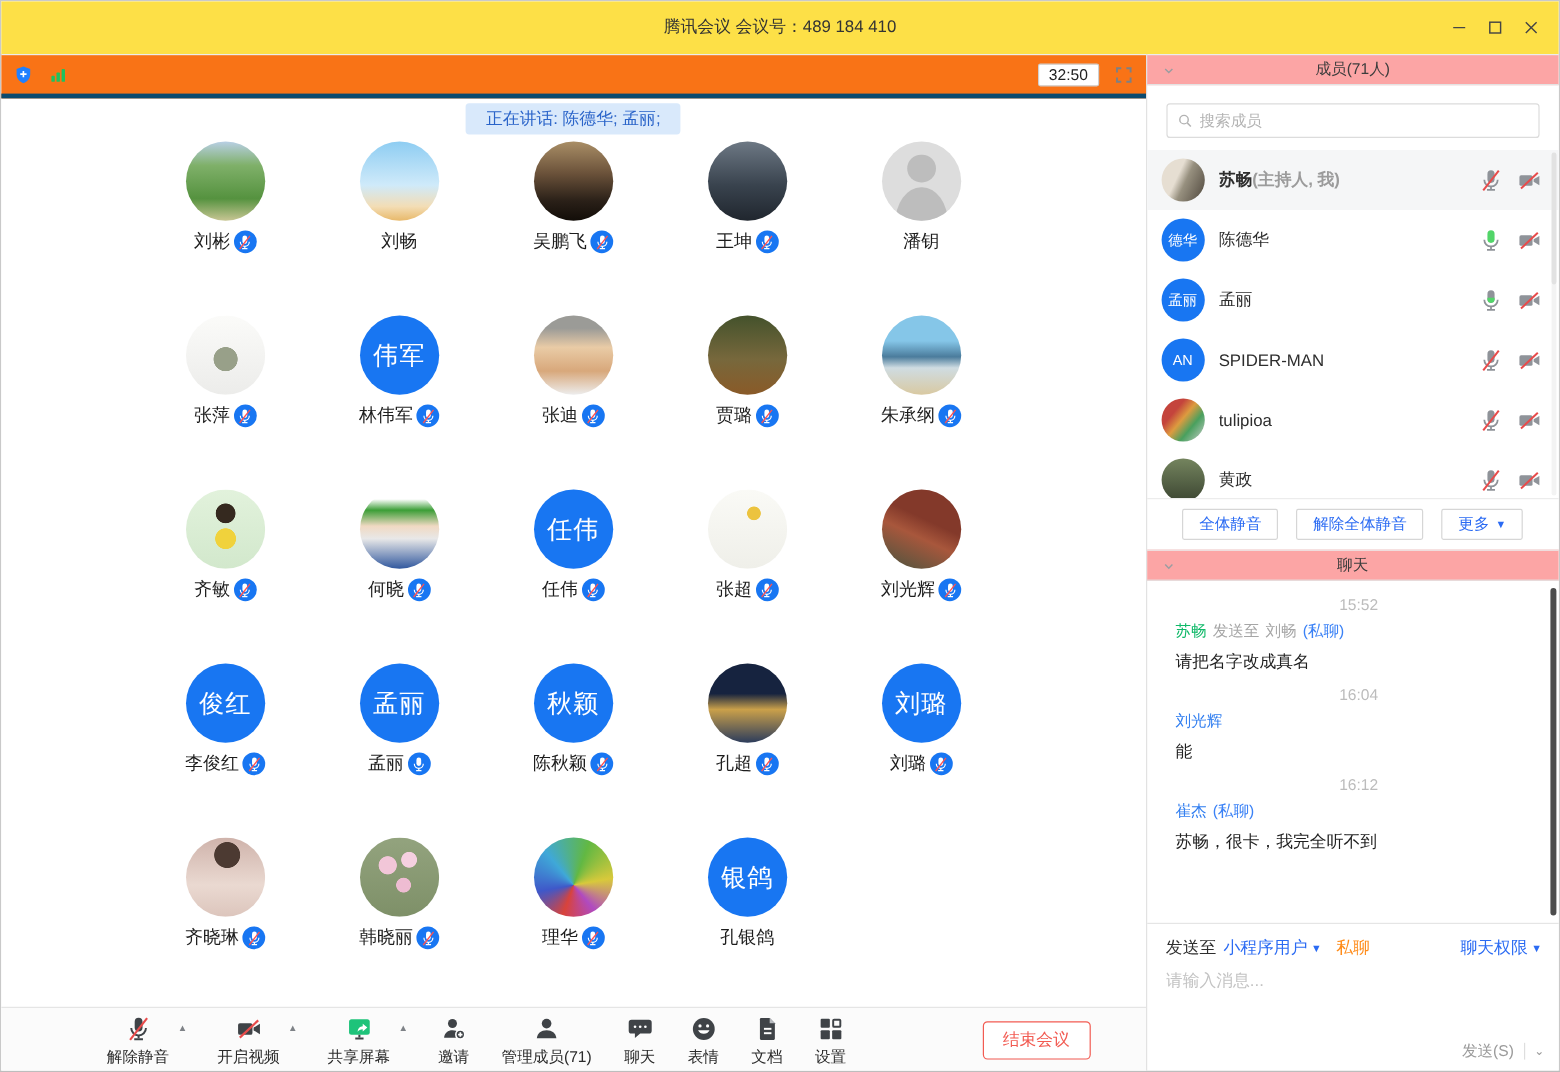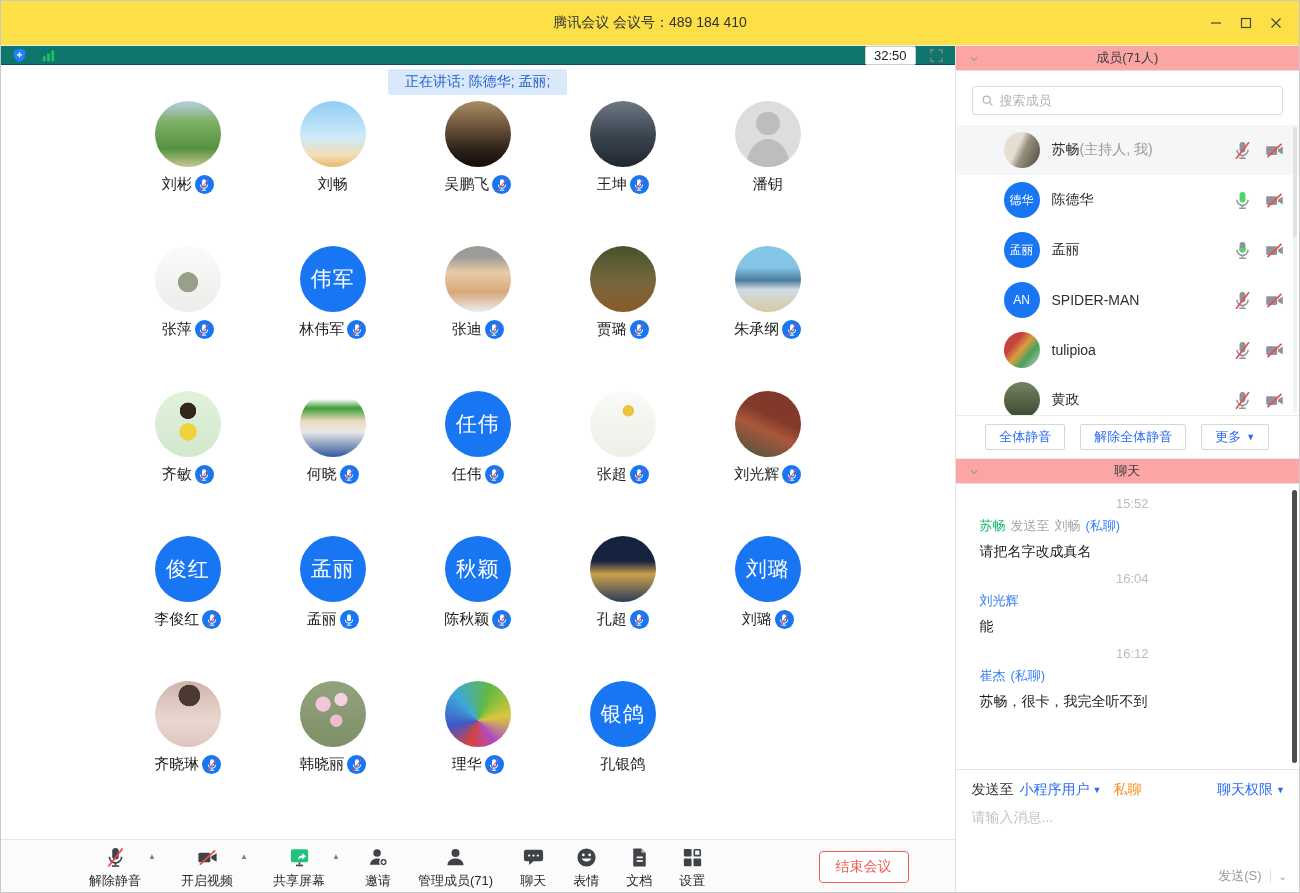--- a/index.html
+++ b/index.html
@@ -10,21 +10,21 @@
   
   .titlebar { height:44px; position:relative; background:#fde047; display:flex; align-items:center; justify-content:center; }
   .titlebar .title { font-size:14px; color:#333; }
   .win-controls { position:absolute; right:8px; top:0; height:44px; display:flex; align-items:center; }
   .win-btn { width:30px; height:30px; display:flex; align-items:center; justify-content:center; color:#454545; font-size:13px; cursor:default; }
   .win-btn svg { width:12px; height:12px; }
   
   .main { display:flex; height:849px; }
   .stage { width:955px; display:flex; flex-direction:column; background:#fff; }
   
-  .stage-toolbar { height:20px; background:#0f766e; border-top:1px solid #ececec; border-bottom:1px solid #0c4a6e;
+  .stage-toolbar { height:37px; background:#f97316; border-top:1px solid #ececec; border-bottom:4px solid #0c4a6e;
                    display:flex; align-items:center; padding:0 10px; gap:12px; flex:none; }
   .st-icon { width:17px; height:17px; display:inline-flex; }
   .st-icon svg { width:100%; height:100%; }
   .st-right { margin-left:auto; display:flex; align-items:center; gap:12px; }
   .timer-box { border:1px solid #cfcfcf; background:#fff; border-radius:2px; font-size:13px; color:#222; padding:0 8px; height:19px; line-height:17px; }
   
   .stage-body { flex:1; position:relative; overflow:hidden; }
   .banner { margin:4px auto 0; width:max-content; background:#d9e9fb; color:#2a64c9; font-size:14px;
             padding:4px 17px; border-radius:3px; }
   .grid { width:725px; margin:5px auto 0; display:flex; flex-wrap:wrap;text-align:center; }
@@ -58,22 +58,22 @@
   .panel-chevron svg { width:12px; height:12px; }
   .search-wrap { padding:15px 16px 10px; flex:none; }
   .search-box { height:29px; border:1px solid #dcdcdc; border-radius:3px; display:flex; align-items:center; padding:0 8px; gap:6px; }
   .search-box svg { width:13px; height:13px; flex:none; }
   .search-box input { border:none; outline:none; flex:1; font-size:13px; color:#333; background:transparent; font-family:inherit; }
   .search-box input::placeholder { color:#b3b3b3; }
   .member-list { height:290px; flex:none; overflow:hidden; position:relative; }
   .m-track { position:absolute; right:2px; top:2px; bottom:2px; width:4px; background:#f3f3f3; border-radius:2px; }
   .m-thumb { position:absolute; right:2px; top:2px; width:4px; height:110px; background:#e2e2e2; border-radius:2px; }
   .member-row { height:50px; display:flex; align-items:center; padding:0 14px 0 12px; gap:12px; }
-  .member-row.highlight { background:#f5f6f7; }
-  .member-row .avatar { width:36px; height:36px;margin-left:36px; }
+  .member-row.highlight { background:#f5f6f7;font-weight:bold; }
+  .member-row .avatar { width:36px; height:36px; }
   .member-row .avatar.text { font-size:12px; }
   .m-name { font-size:14px; color:#2e2e2e; white-space:nowrap; overflow:hidden; }
   .m-suffix { color:#9b9b9b; }
   .m-icons { margin-left:auto; display:flex; align-items:center; gap:11px; }
   .m-icons .mcico { width:21px; height:21px; display:inline-flex; }
   .m-icons svg { width:100%; height:100%; }
   .member-actions { height:43px; flex:none; border-top:1px solid #ececec; display:flex; align-items:center; justify-content:center; gap:15px; }
   .ma-btn { border:1px solid #d6d6d6; background:#fff; color:#2b6bf3; font-size:13px; border-radius:2px;
             height:26px; padding:0 13px; display:flex; align-items:center; gap:5px; cursor:default; font-family:inherit; }
   .ma-caret { font-size:9px; color:#2b6bf3; }

